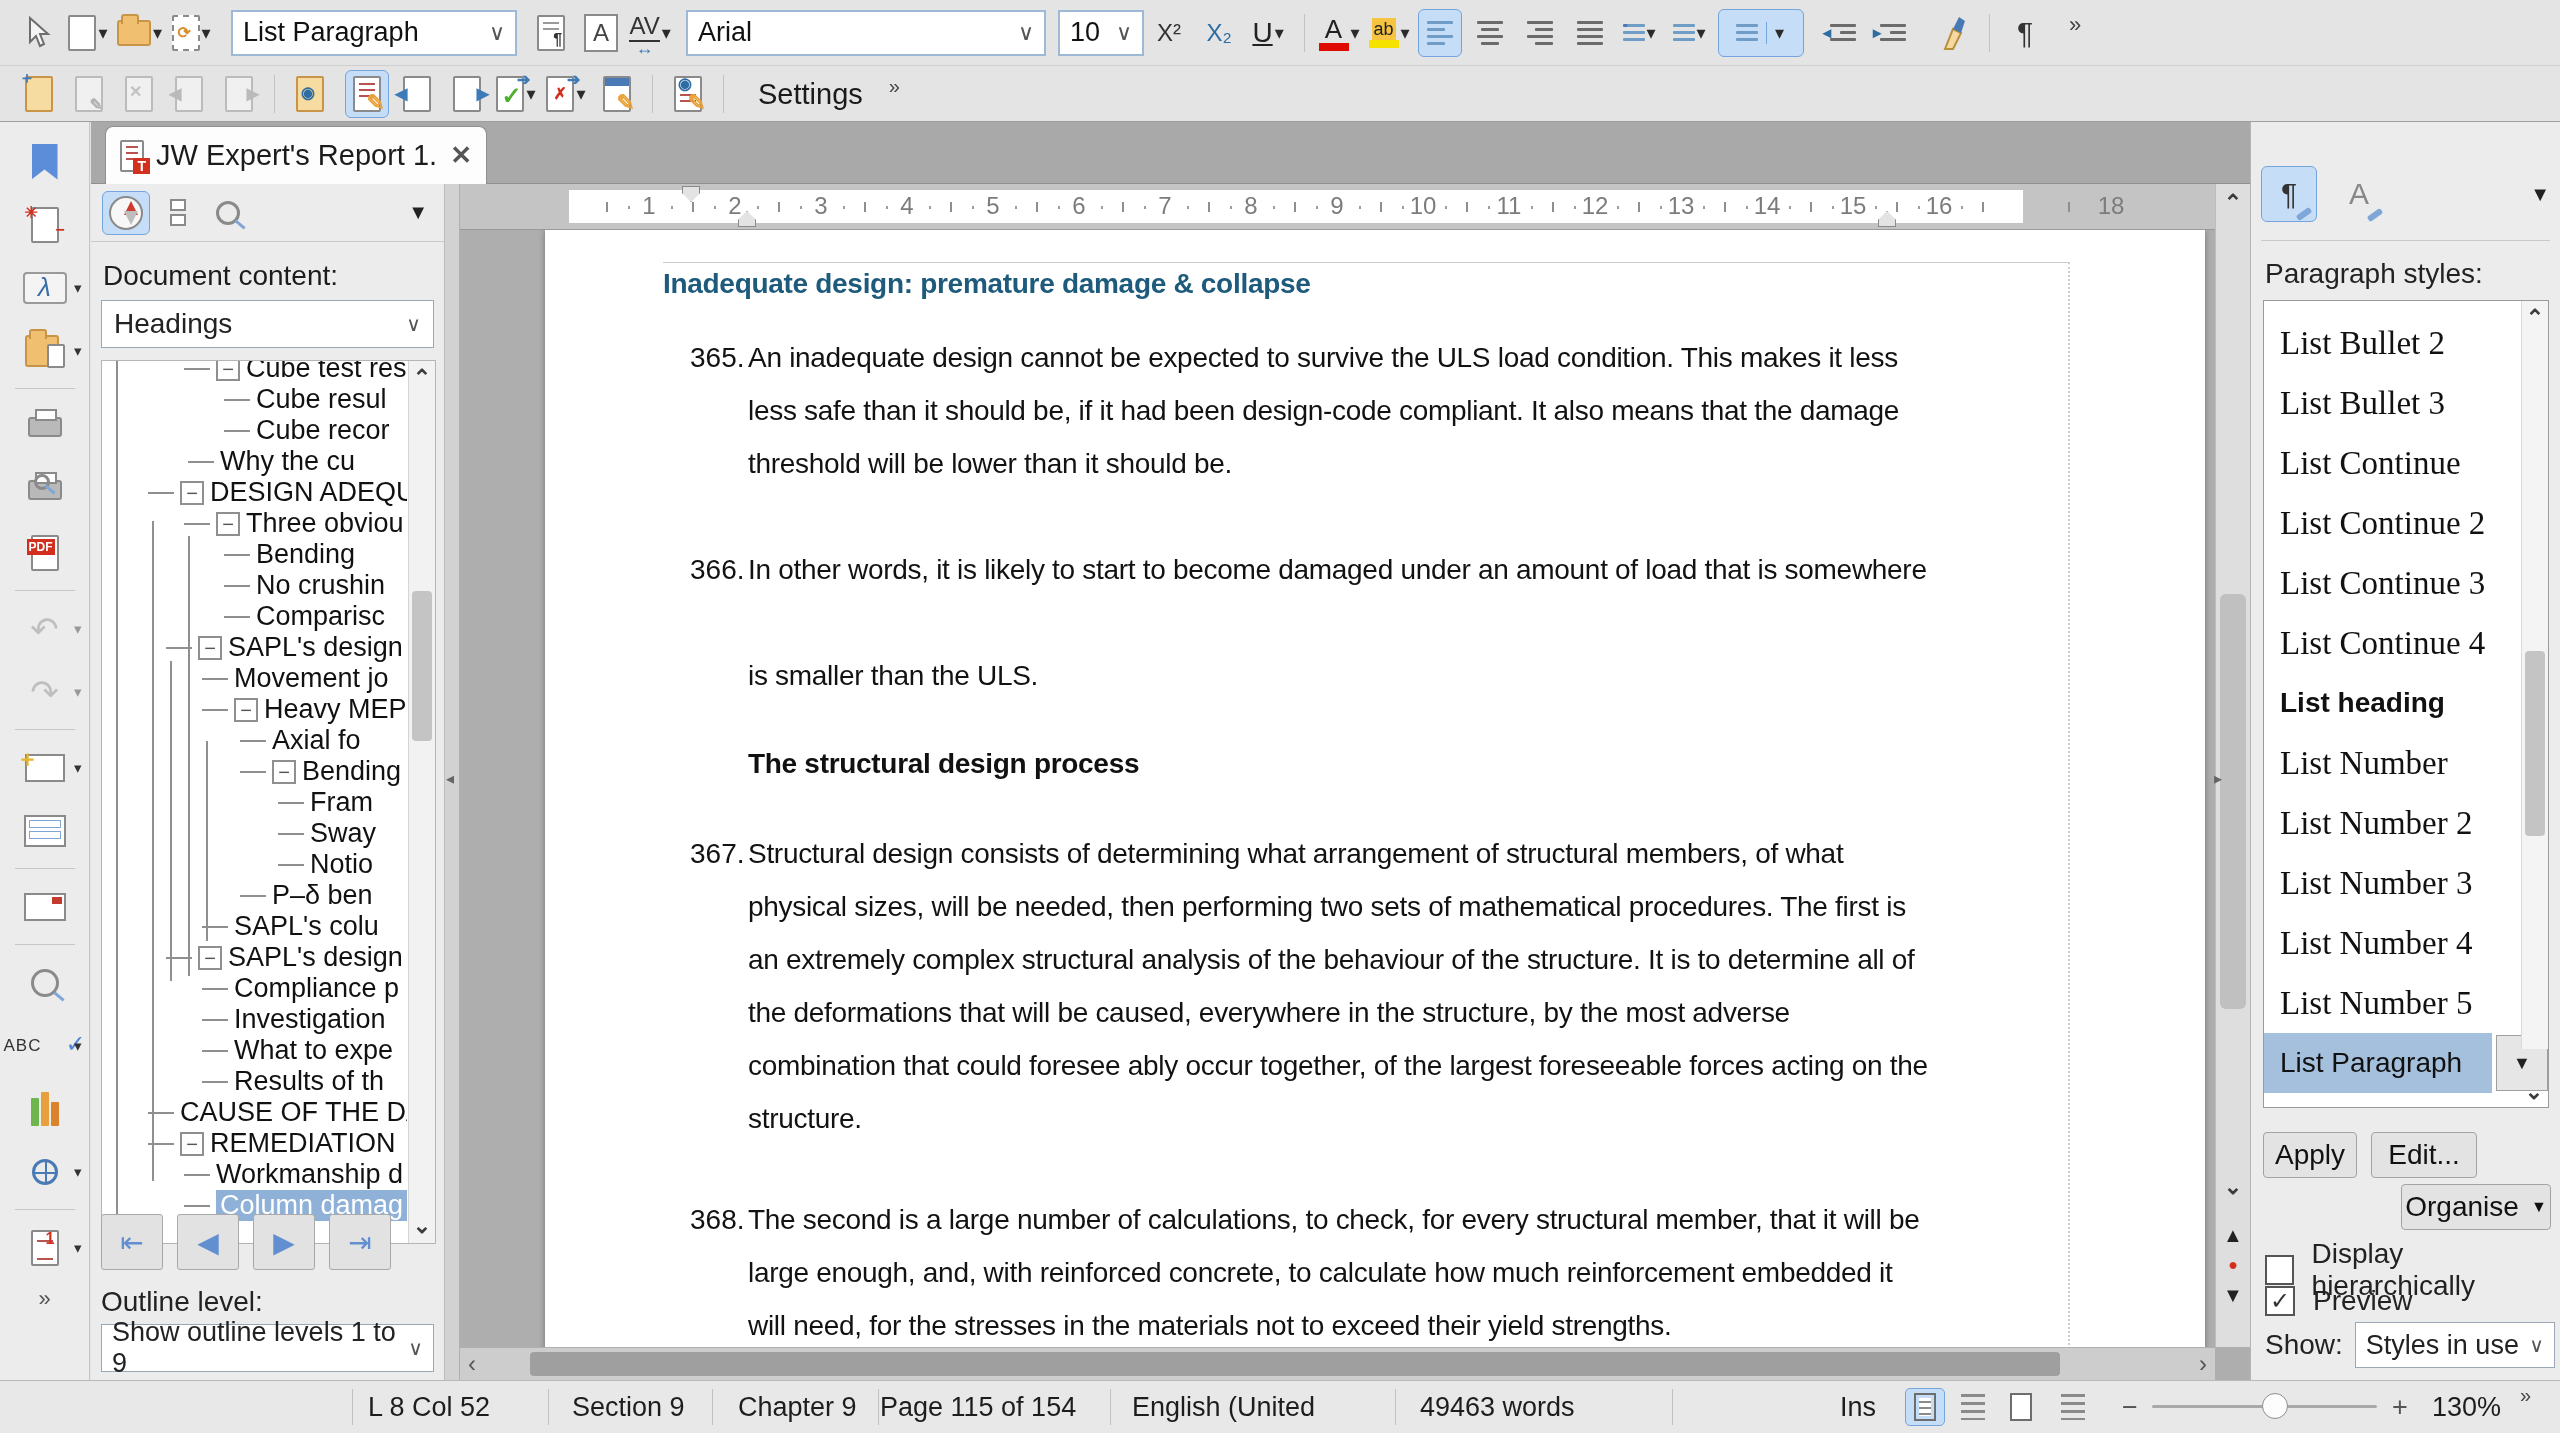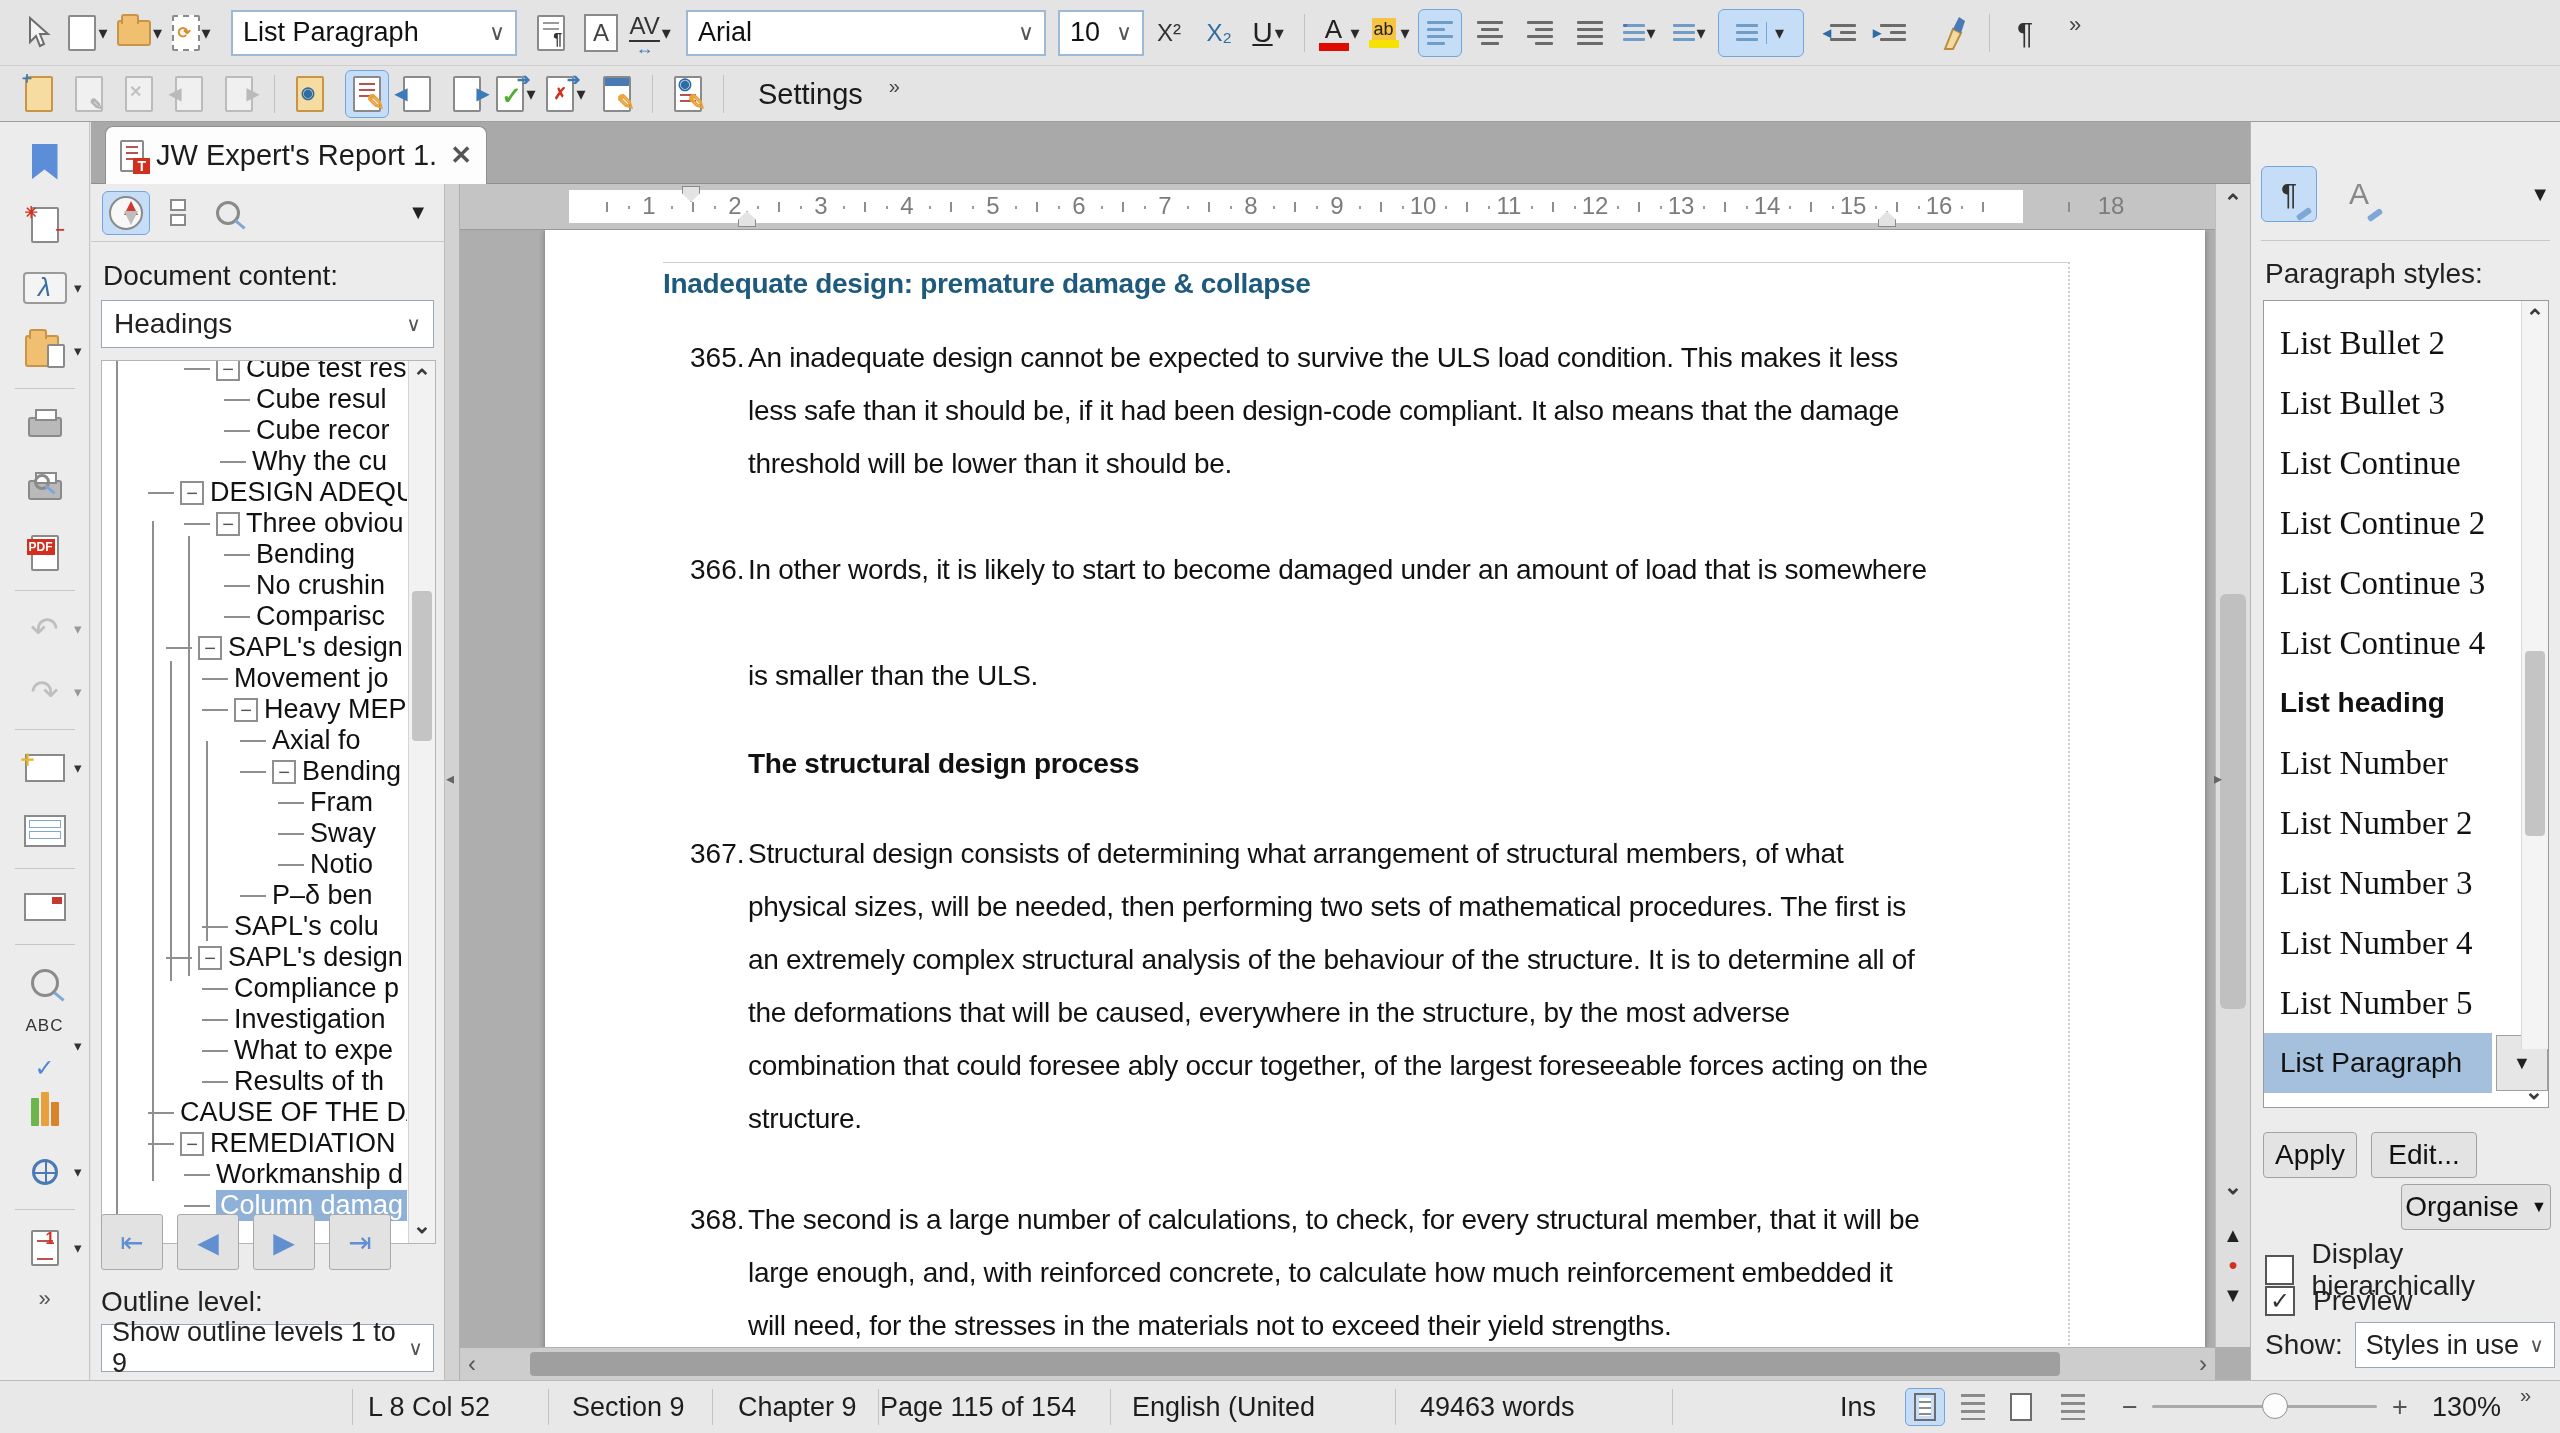--- a/index.html
+++ b/index.html
@@ -447,21 +447,21 @@
       </div>
     <div class="lb-sep"></div>
     <div class="lbi">
         <span style="width:42px;height:28px;border:2px solid #8a8a8a;background:#fff;position:relative;"><span class="ln lng" style="top:5px"></span><span class="ln lng" style="top:11px"></span><span style="position:absolute;right:2px;top:2px;width:10px;height:7px;background:#c23b2e;"></span></span>
       </div>
     <div class="lb-sep"></div>
     <div class="lbi">
         <span class="mag" style="width:28px;height:28px;"></span>
       </div>
     <div class="lbi">
-        <span style="display:flex;flex-direction:column;align-items:center;gap:24px;">
+        <span style="display:flex;align-items:flex-start;gap:24px;">
           <span style="font-size:17px;color:#333;letter-spacing:1px;">ABC</span>
           <span style="color:#5187d6;font-size:24px;line-height:16px;">✓</span>
         </span>
         <span class="dd">▾</span>
       </div>
     <div class="lbi">
         <span class="gal">
           <i style="height:28px;background:#6fb54d;"></i>
           <i style="height:34px;background:#e8a03c;"></i>
           <i style="height:24px;background:#d9832a;"></i>
@@ -532,21 +532,21 @@
             <span class="tlabel">Cube test res</span>
           </div>
           <div class="trow" style="padding-left: 122px;">
             <span class="hline"></span>
             <span class="tlabel">Cube resul</span>
           </div>
           <div class="trow" style="padding-left: 122px;">
             <span class="hline"></span>
             <span class="tlabel">Cube recor</span>
           </div>
-          <div class="trow" style="padding-left: 118px;">
+          <div class="trow" style="padding-left: 86px;">
             <span class="hline"></span>
             <span class="tlabel">Why the cu</span>
           </div>
           <div class="trow" style="padding-left: 46px;">
             <span class="hline"></span>
             <span class="mbox">−</span>
             <span class="tlabel">DESIGN ADEQUAC</span>
           </div>
           <div class="trow" style="padding-left: 82px;">
             <span class="hline"></span>

